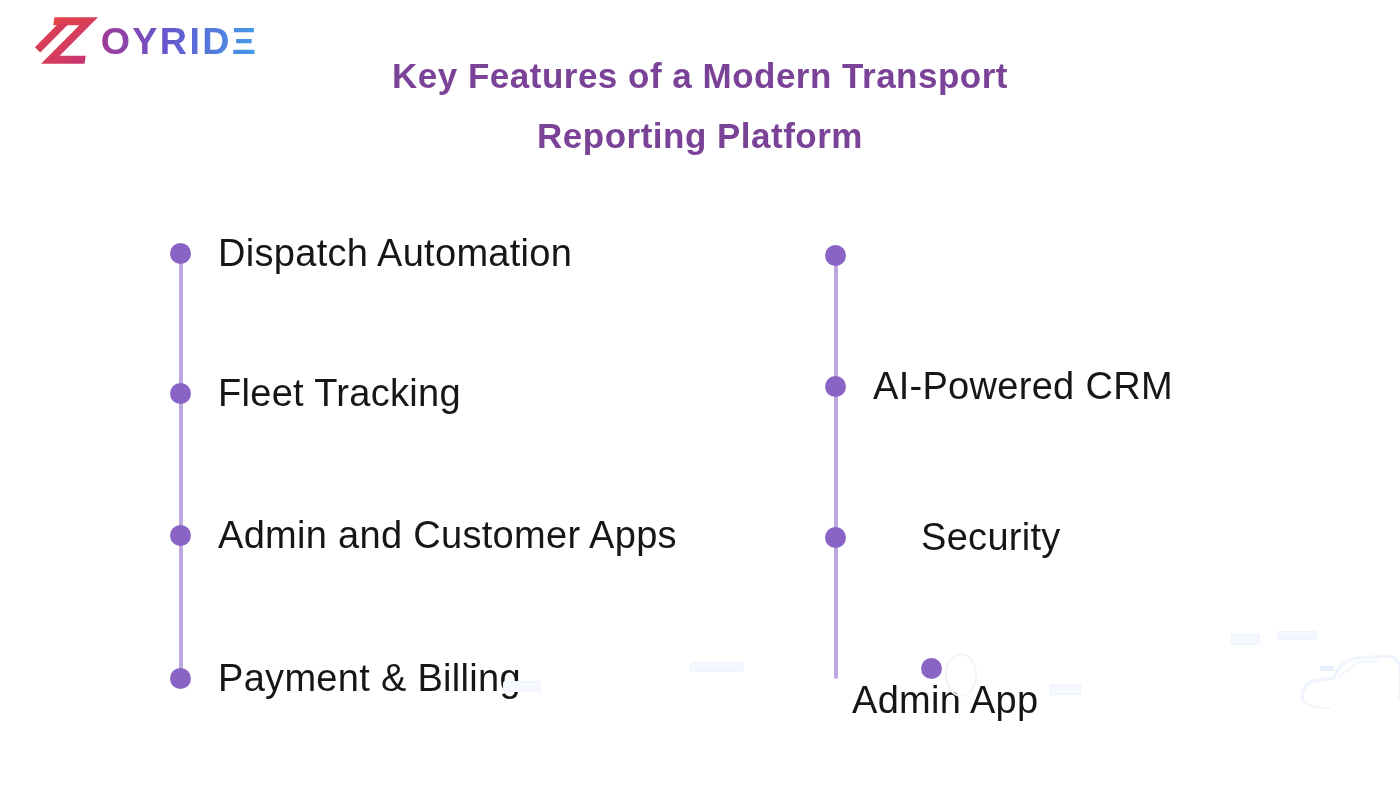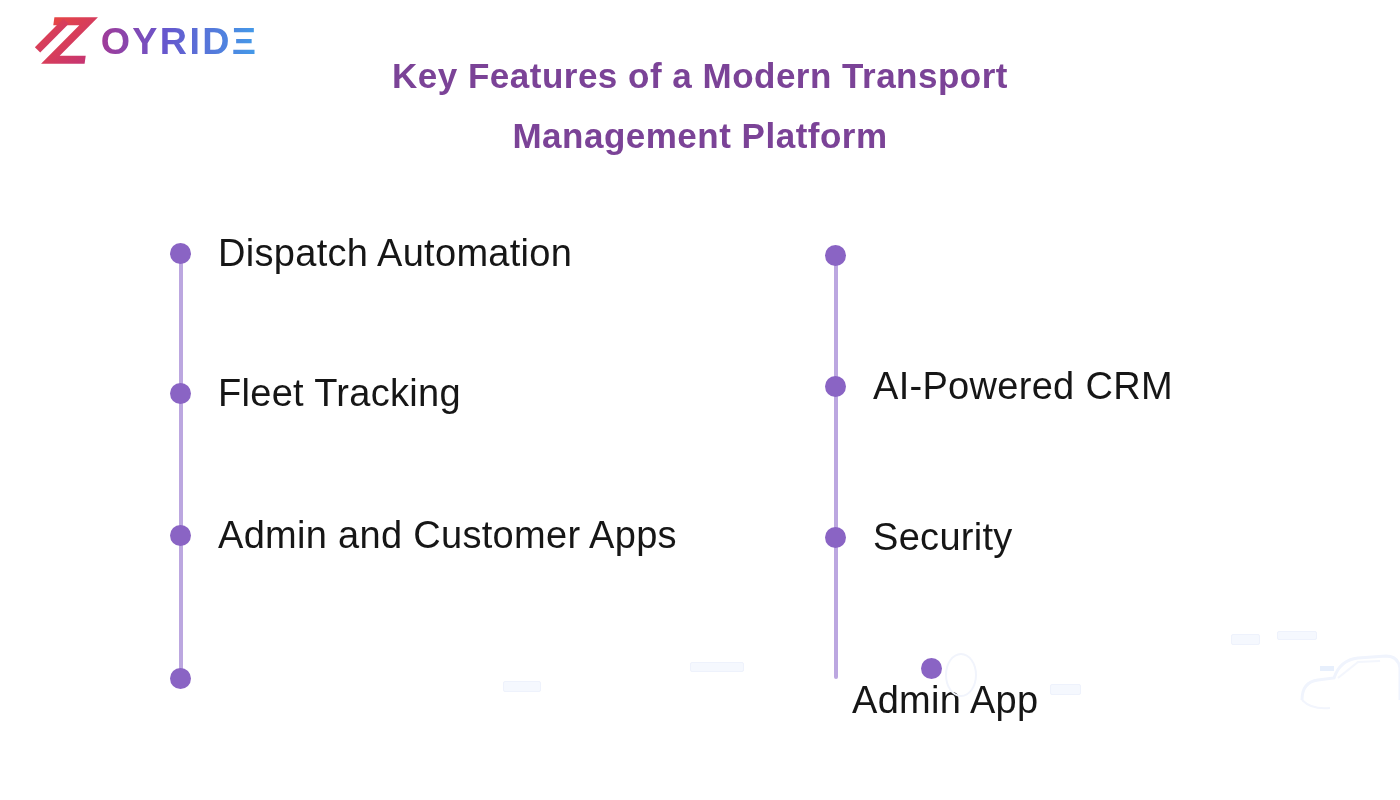--- a/index.html
+++ b/index.html
@@ -44,21 +44,21 @@
   .feature-row .label {
     margin-left: 27px;
     font-size: 38px; line-height: 42px;
     color: var(--text-color, #161616);
     letter-spacing: 0.3px;
     white-space: nowrap;
   }
   .col-left  { left: 170px; }
   .col-right { left: 825px; }
   .row-0L { top: 232px; } .row-1L { top: 372px; } .row-2L { top: 514px; } .row-3L { top: 657px; }
-  .row-0R { top: 234px; } .row-1R { top: 365px; } .row-2R { top: 516px; } .row-3R { top: 658px; flex-direction: column; }
+  .row-0R { top: 234px; } .row-1R { top: 365px; } .row-2R { top: 516px; gap: 48px; } .row-3R { top: 658px; flex-direction: column; }
 
   
   .wm { position: absolute; pointer-events: none; }
   .wm-rect { background: #f5f8fe; border: 1px solid #eef2fc; border-radius: 2px; }
   .wm-oval { border: 2px solid #f1f4fc; border-radius: 50%; background: transparent; }
 </style>
 </head>
 <body>
 
 <div class="stage">
@@ -77,40 +77,41 @@
     </defs>
     <g transform="translate(18,2) skewX(-8)" stroke="url(#gz)" stroke-width="17" fill="none">
       <path d="M34,10 H108 L38,92 H112"></path>
       <path d="M60,10 L8,71"></path>
     </g>
     <text x="150" y="82" font-size="80" font-weight="bold" letter-spacing="5" font-family="Liberation Sans, DejaVu Sans, sans-serif" fill="url(#gt)">OYRIDΞ</text>
   </svg>
 
   <div class="title">
     <div>Key Features of a Modern Transport</div>
-    <div>Management Platform</div>
+    <div>Reporting Platform</div>
   </div>
 
   <div class="timeline-line line-left"></div>
   <div class="timeline-line line-right"></div>
 
   <div class="feature-row col-left row-0L">
     <span class="dot"></span>
     <span class="label">Dispatch Automation</span>
   </div>
   <div class="feature-row col-left row-1L">
     <span class="dot"></span>
     <span class="label">Fleet Tracking</span>
   </div>
   <div class="feature-row col-left row-2L">
     <span class="dot"></span>
     <span class="label">Admin and Customer Apps</span>
   </div>
   <div class="feature-row col-left row-3L">
     <span class="dot"></span>
+    <span class="label">Payment &amp; Billing</span>
   </div>
 
   <div class="feature-row col-right row-0R">
     <span class="dot"></span>
   </div>
   <div class="feature-row col-right row-1R">
     <span class="dot"></span>
     <span class="label">AI-Powered CRM</span>
   </div>
   <div class="feature-row col-right row-2R">

